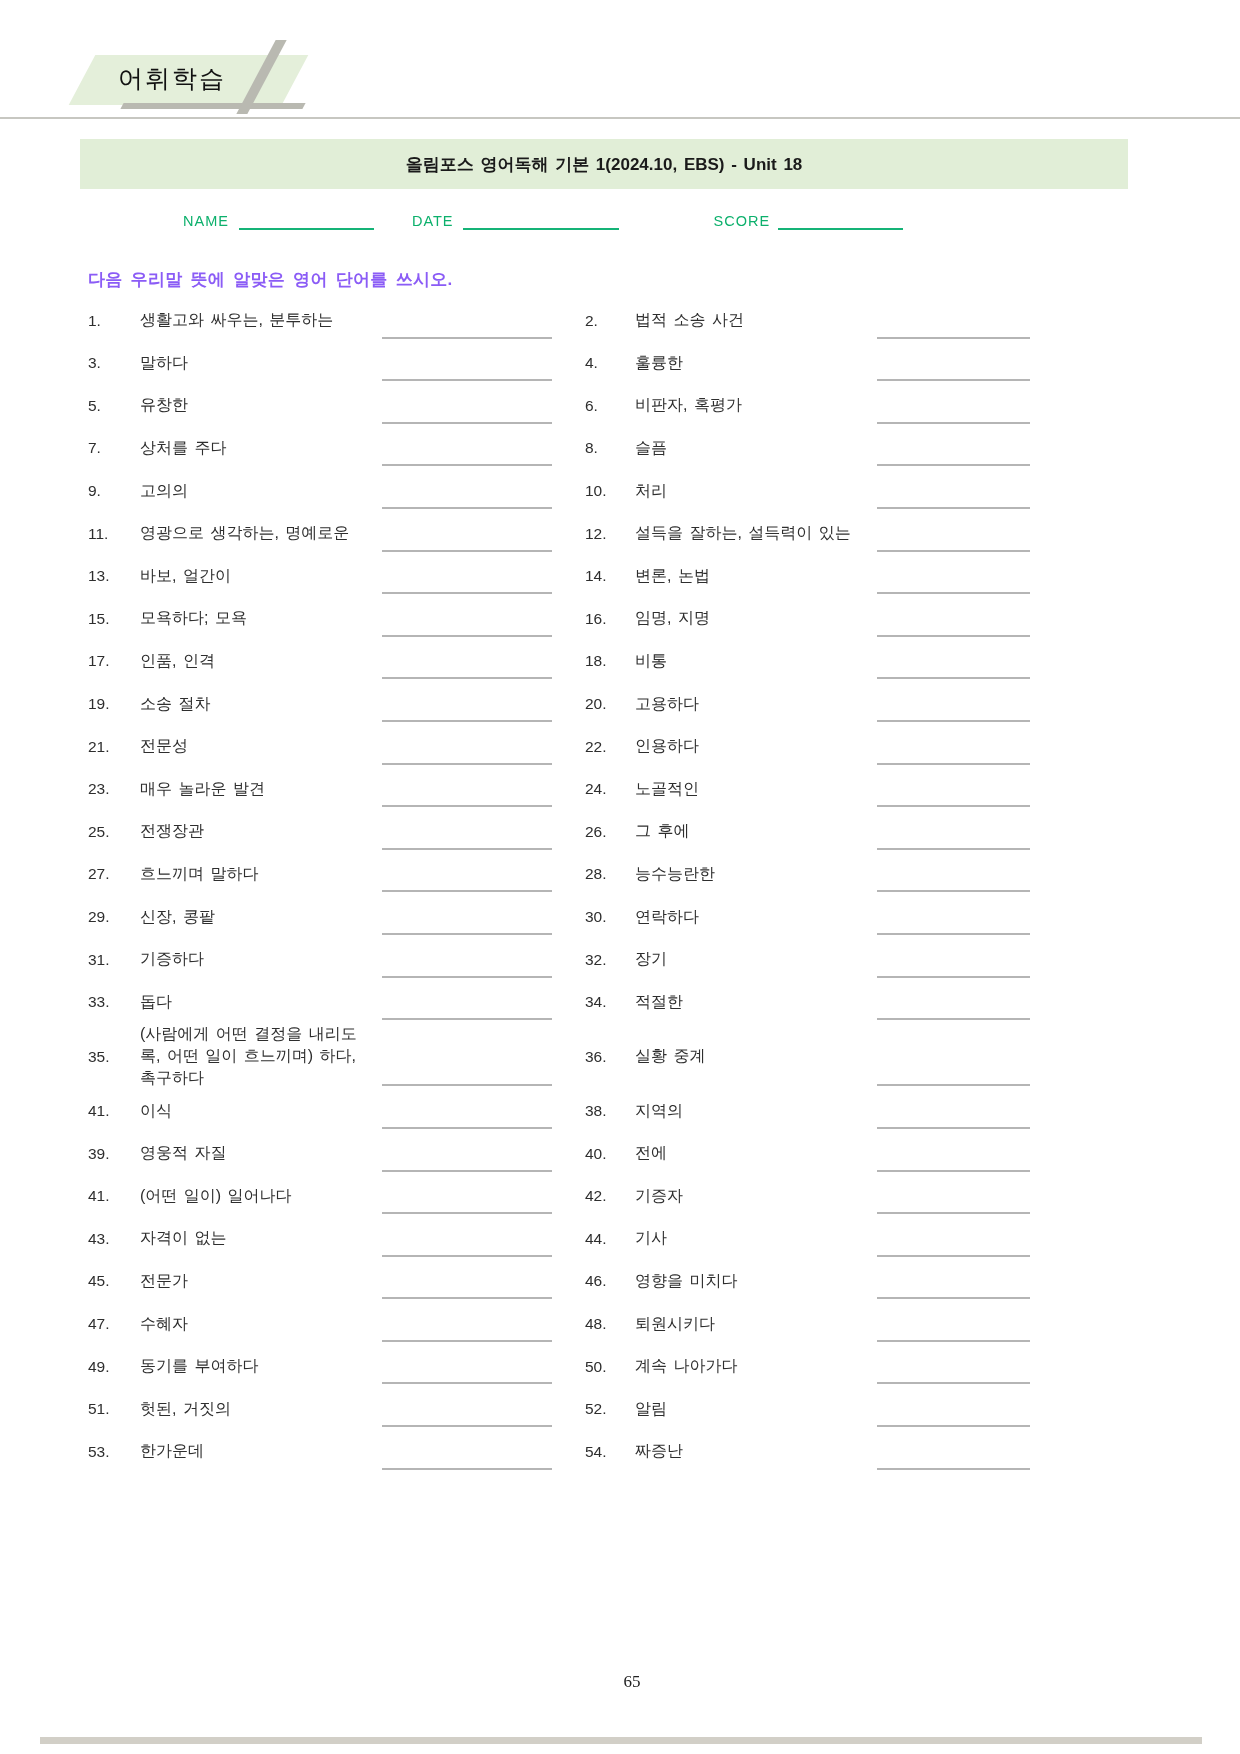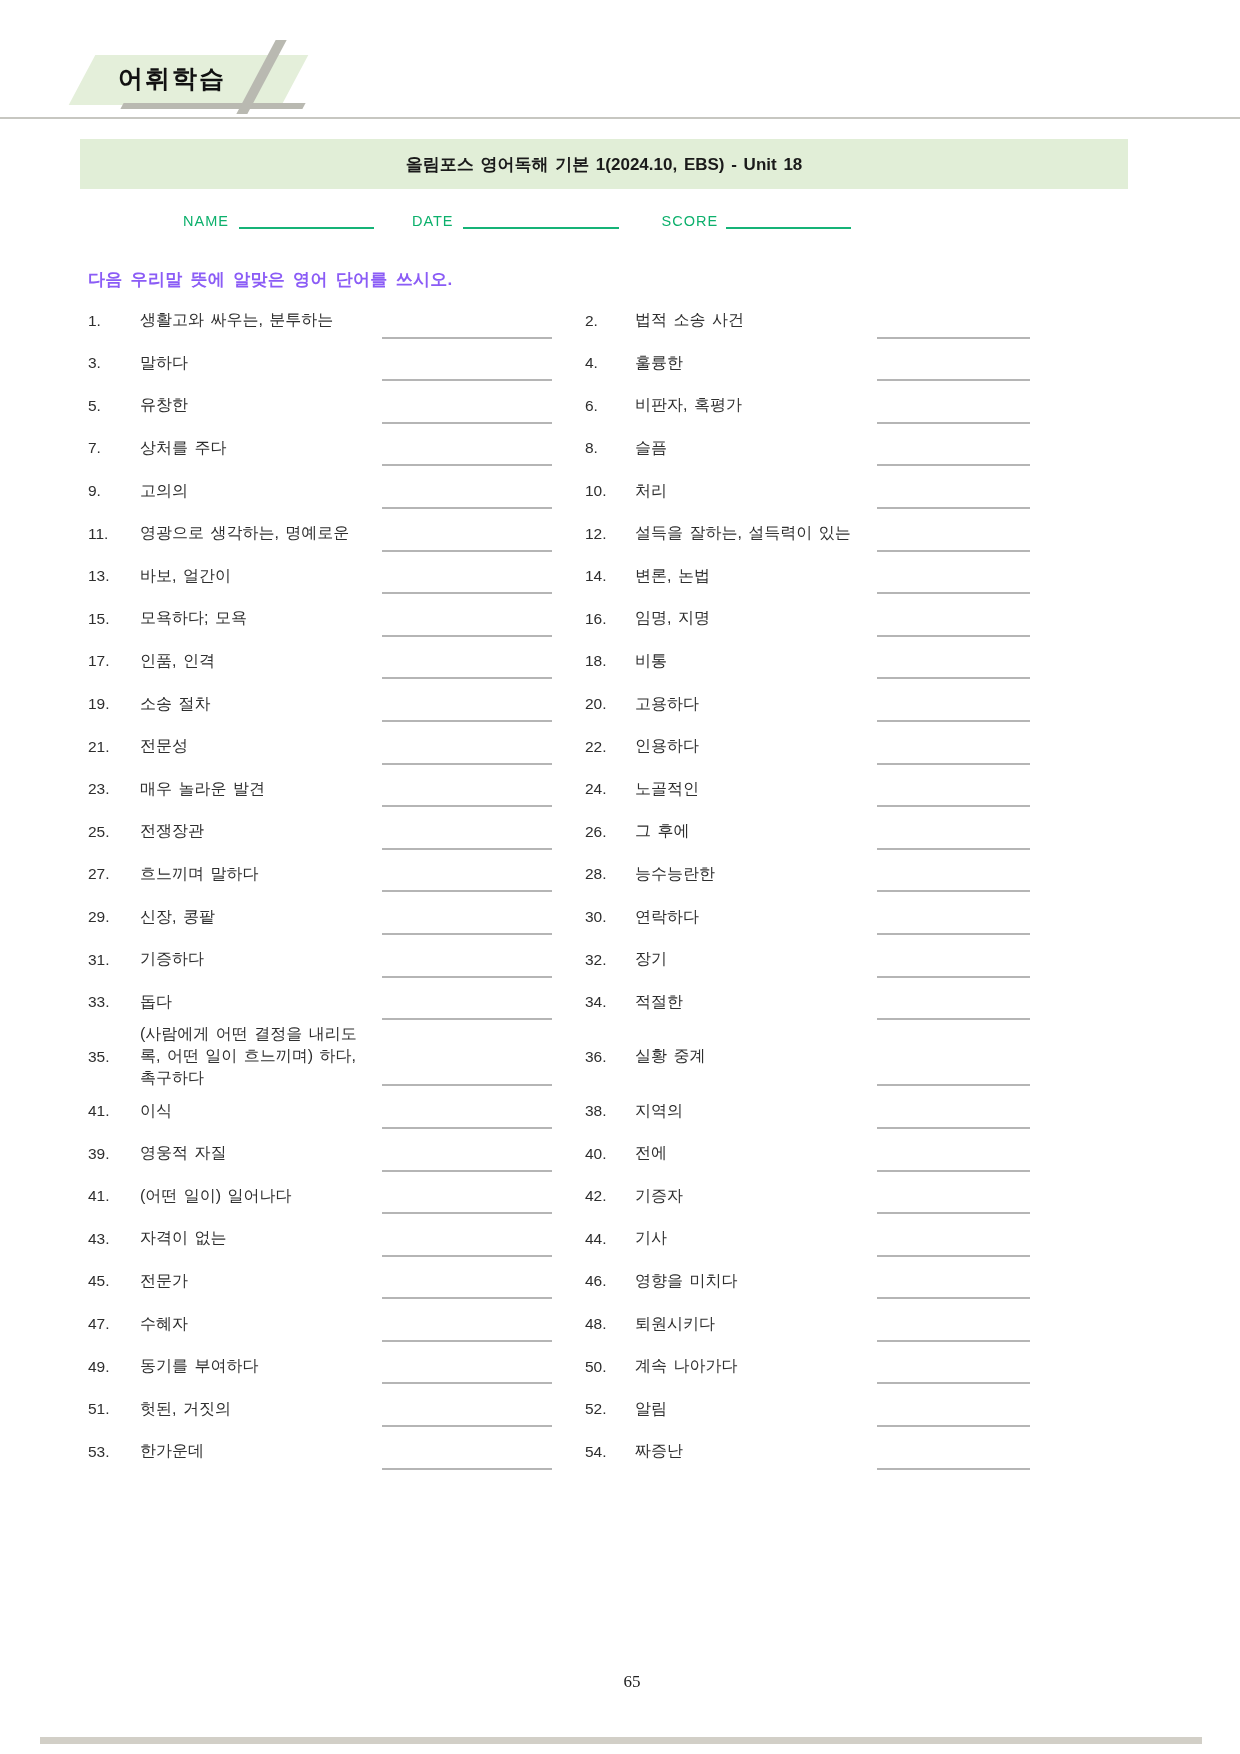--- a/index.html
+++ b/index.html
@@ -19,43 +19,43 @@
   .badge-underline {
     position:absolute; top:103px; left:122px; width:182px; height:6px;
     background:#b9b9b1; transform:skewX(-28deg);
   }
   .badge-slash {
     position:absolute; top:40px; left:256px; width:11px; height:74px;
     background:#b9b9b1; transform:skewX(-28deg);
   }
   .badge-label {
     position:absolute; top:62px; left:118px;
-    font-size:25px; font-weight:bold; letter-spacing:2px; color:#111;
+    font-size:25px; font-weight:normal; letter-spacing:2px; color:#111;
   }
   .header-rule {
     position:absolute; left:0; right:0; top:117px; height:2px; background:#c7c7c1;
   }
   
   .banner {
     margin:18px 112px 0 80px; height:50px; background:#e1eed7;
     display:flex; align-items:center; justify-content:center;
     font-size:17px; font-weight:bold; color:#1a1a1a; word-spacing:2px;
   }
   
   .fields {
-    margin:24px 0 0 183px; display:flex; align-items:flex-start;
+    margin:24px 0 0 183px; display:flex; align-items:flex-end;
     font-size:14.5px; color:#0cb06c; letter-spacing:1px;
   }
   .fields .lbl { padding-bottom:1px; }
   .fields .wline { border-bottom:2px solid #15b377; height:16px; margin-left:10px; }
   .wline.w-name  { width:135px; }
   .wline.w-date  { width:156px; margin-left:9px; }
   .wline.w-score { width:125px; margin-left:8px; }
   .gap-date  { margin-left:38px; }
-  .gap-score { margin-left:43px; }
+  .gap-score { margin-left:95px; }
   
   .instruction {
     margin:38px 0 0 88px; font-size:17px; font-weight:bold; color:#8b5cf6;
     word-spacing:3px; letter-spacing:0.3px;
   }
   
   .vocab-grid {
     margin:8px 0 0 88px; display:grid;
     grid-template-columns:52px 242px 170px 33px 50px 242px 153px;
     grid-auto-rows:minmax(42.6px, auto);

